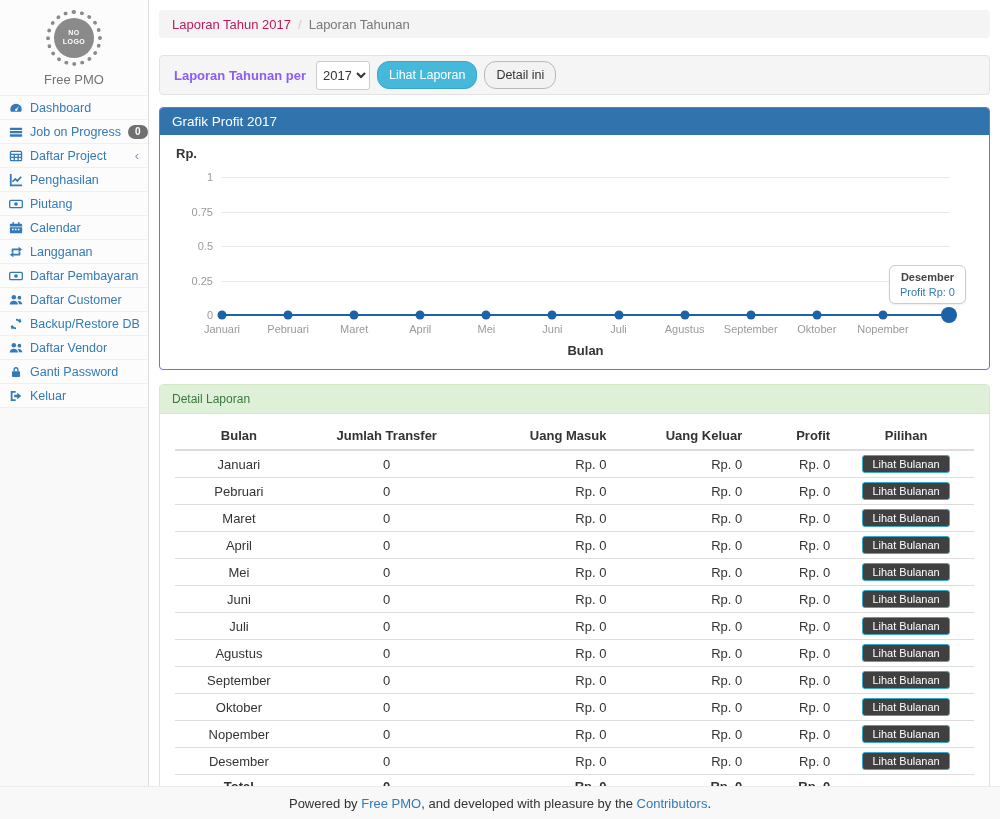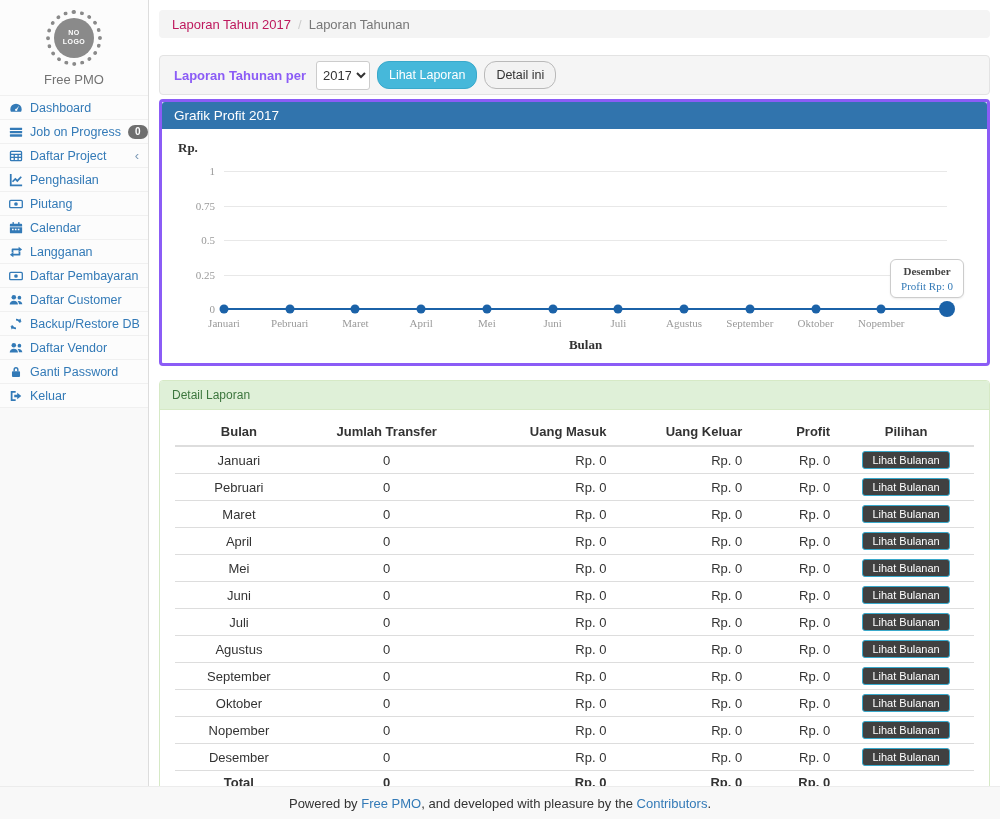--- a/index.html
+++ b/index.html
@@ -62,33 +62,33 @@
   .year-select {
     height:29px; width:54px; border:1px solid #ccc; border-radius:3px;
     background:#fff; font-size:13px; font-family:inherit; color:#333; padding:0 2px;
   }
   .btn { border-radius:12px; font-size:12.5px; padding:5px 11px; cursor:pointer; font-family:inherit; line-height:1.3; }
   .btn-info { background:#46b8da; border:1px solid #39a9cb; color:#fff; }
   .btn-default { background:#f2f2f2; border:1px solid #b9b9b9; color:#333; }
 
   
   .panel { border-radius:4px; background:#fff; }
-  .panel-primary { border:3px solid #8b5cf6; margin-top:4px; }
+  .panel-primary { border:1px solid #8b5cf6; margin-top:12px; }
   .panel-primary .panel-heading {
     background:#3174ad; color:#fff; padding:6px 12px; font-size:13.5px;
     border-radius:3px 3px 0 0;
   }
   .panel-success { border:1px solid #d6e9c6; margin-top:14px; }
   .panel-success .panel-heading {
     background:#dff0d8; color:#3c763d; padding:7px 12px; font-size:12px;
     border-bottom:1px solid #d6e9c6; border-radius:3px 3px 0 0;
   }
 
   
-  .chart-body { position:relative; height:234px;font-family:Liberation Serif, serif; }
+  .chart-body { position:relative; height:234px; }
   .y-axis-label { position:absolute; left:16px; top:11px; font-weight:bold; font-size:13px; color:#333; }
   .plot { position:absolute; left:62px; right:40px; top:42px; height:138px; }
   .gridline { position:absolute; left:0; right:0; height:1px; background:#e8e8e8; }
   .ytick { position:absolute; right:100%; margin-right:9px; transform:translateY(-50%); color:#9a9a9a; font-size:11px; }
   .dataline { position:absolute; left:0; right:0; bottom:-1px; height:2px; background:#1b62a8; }
   .dot {
     position:absolute; bottom:0; width:9px; height:9px; border-radius:50%;
     background:#1b62a8; transform:translate(-50%,50%); cursor:pointer;
   }
   .dot.big { width:16px; height:16px; }

